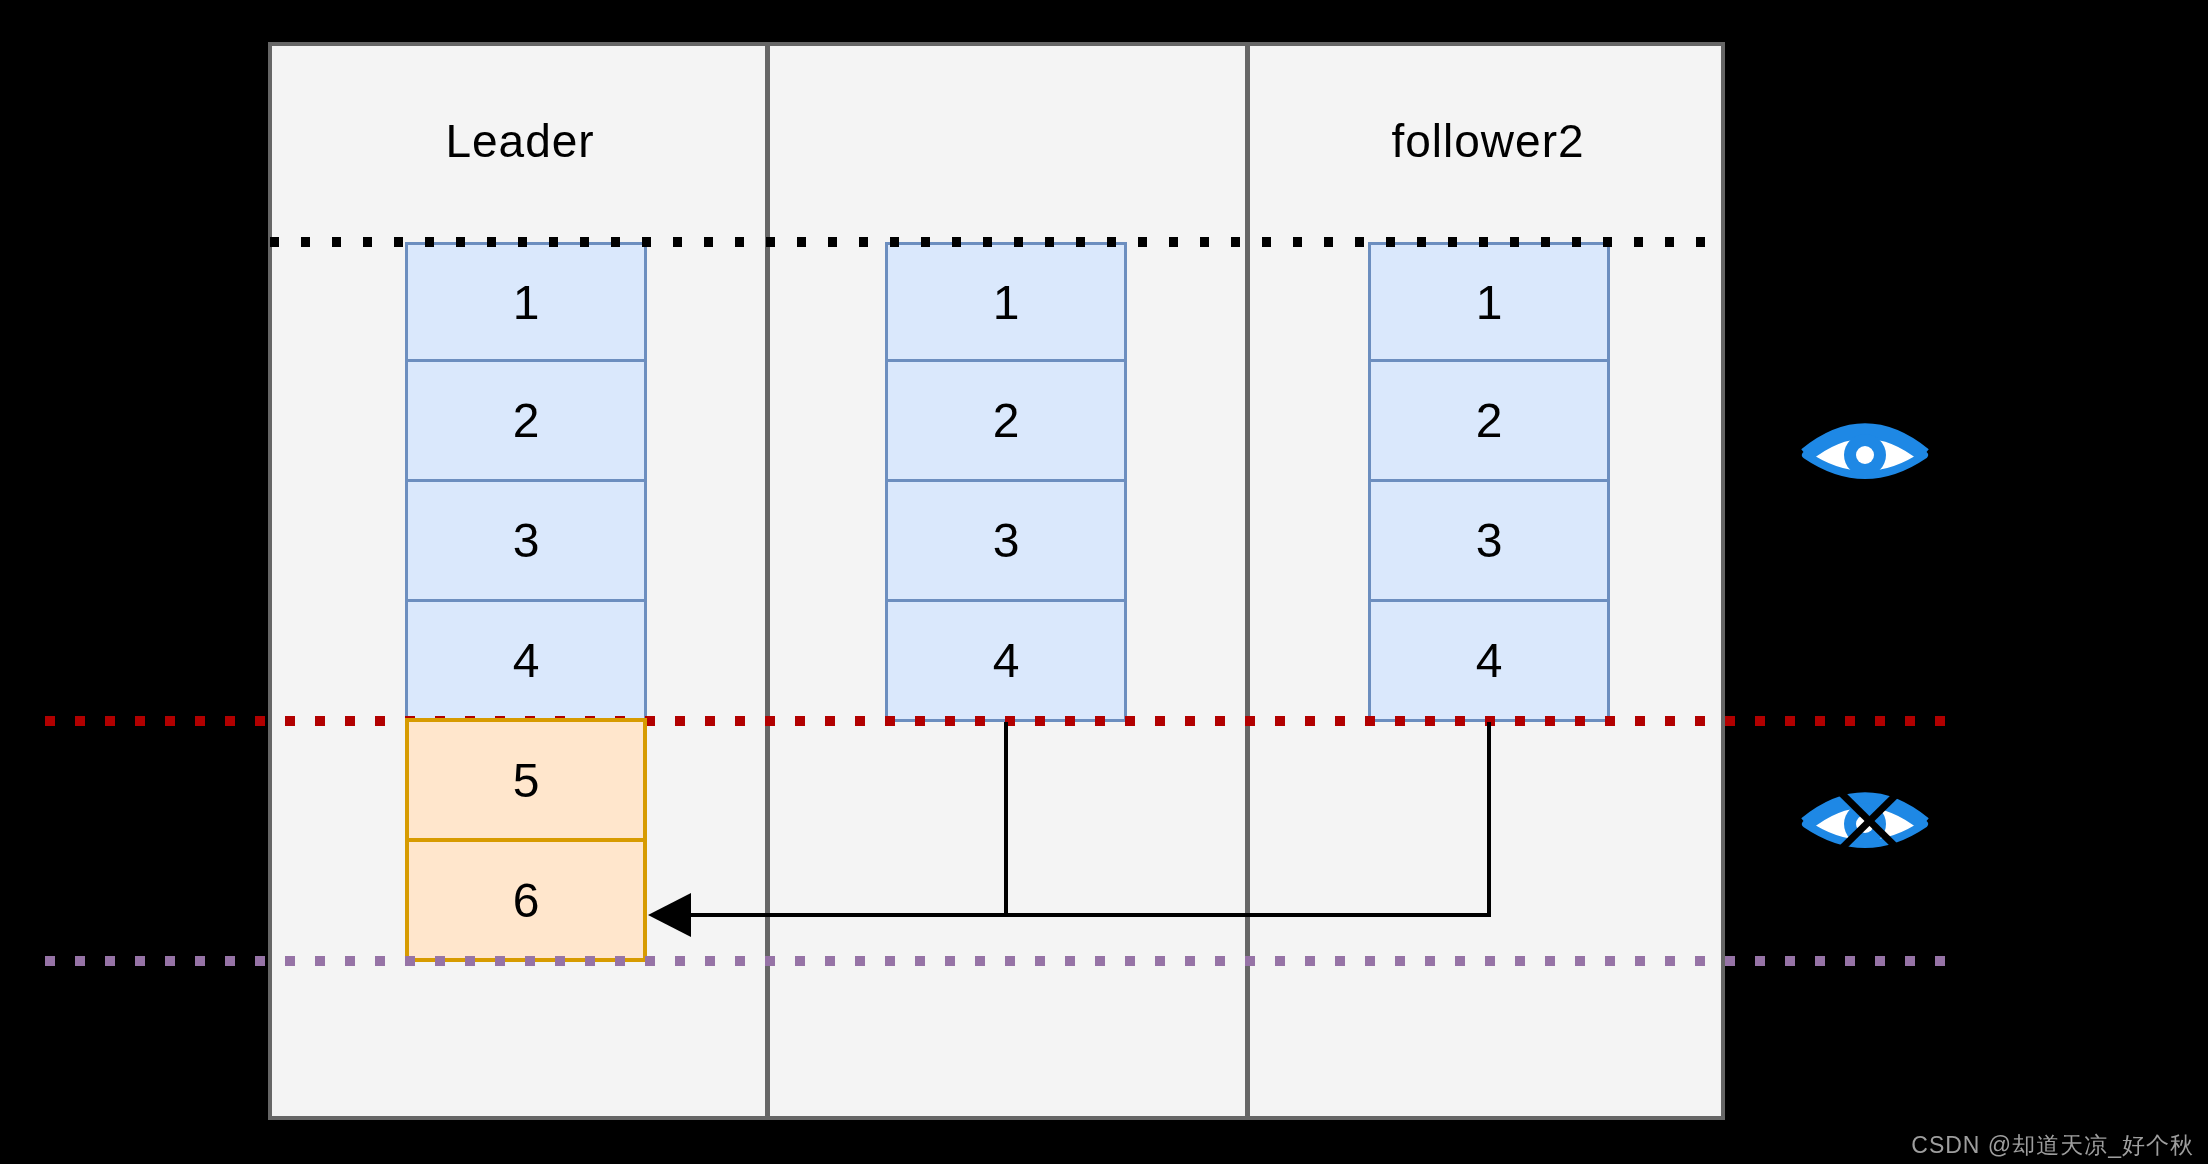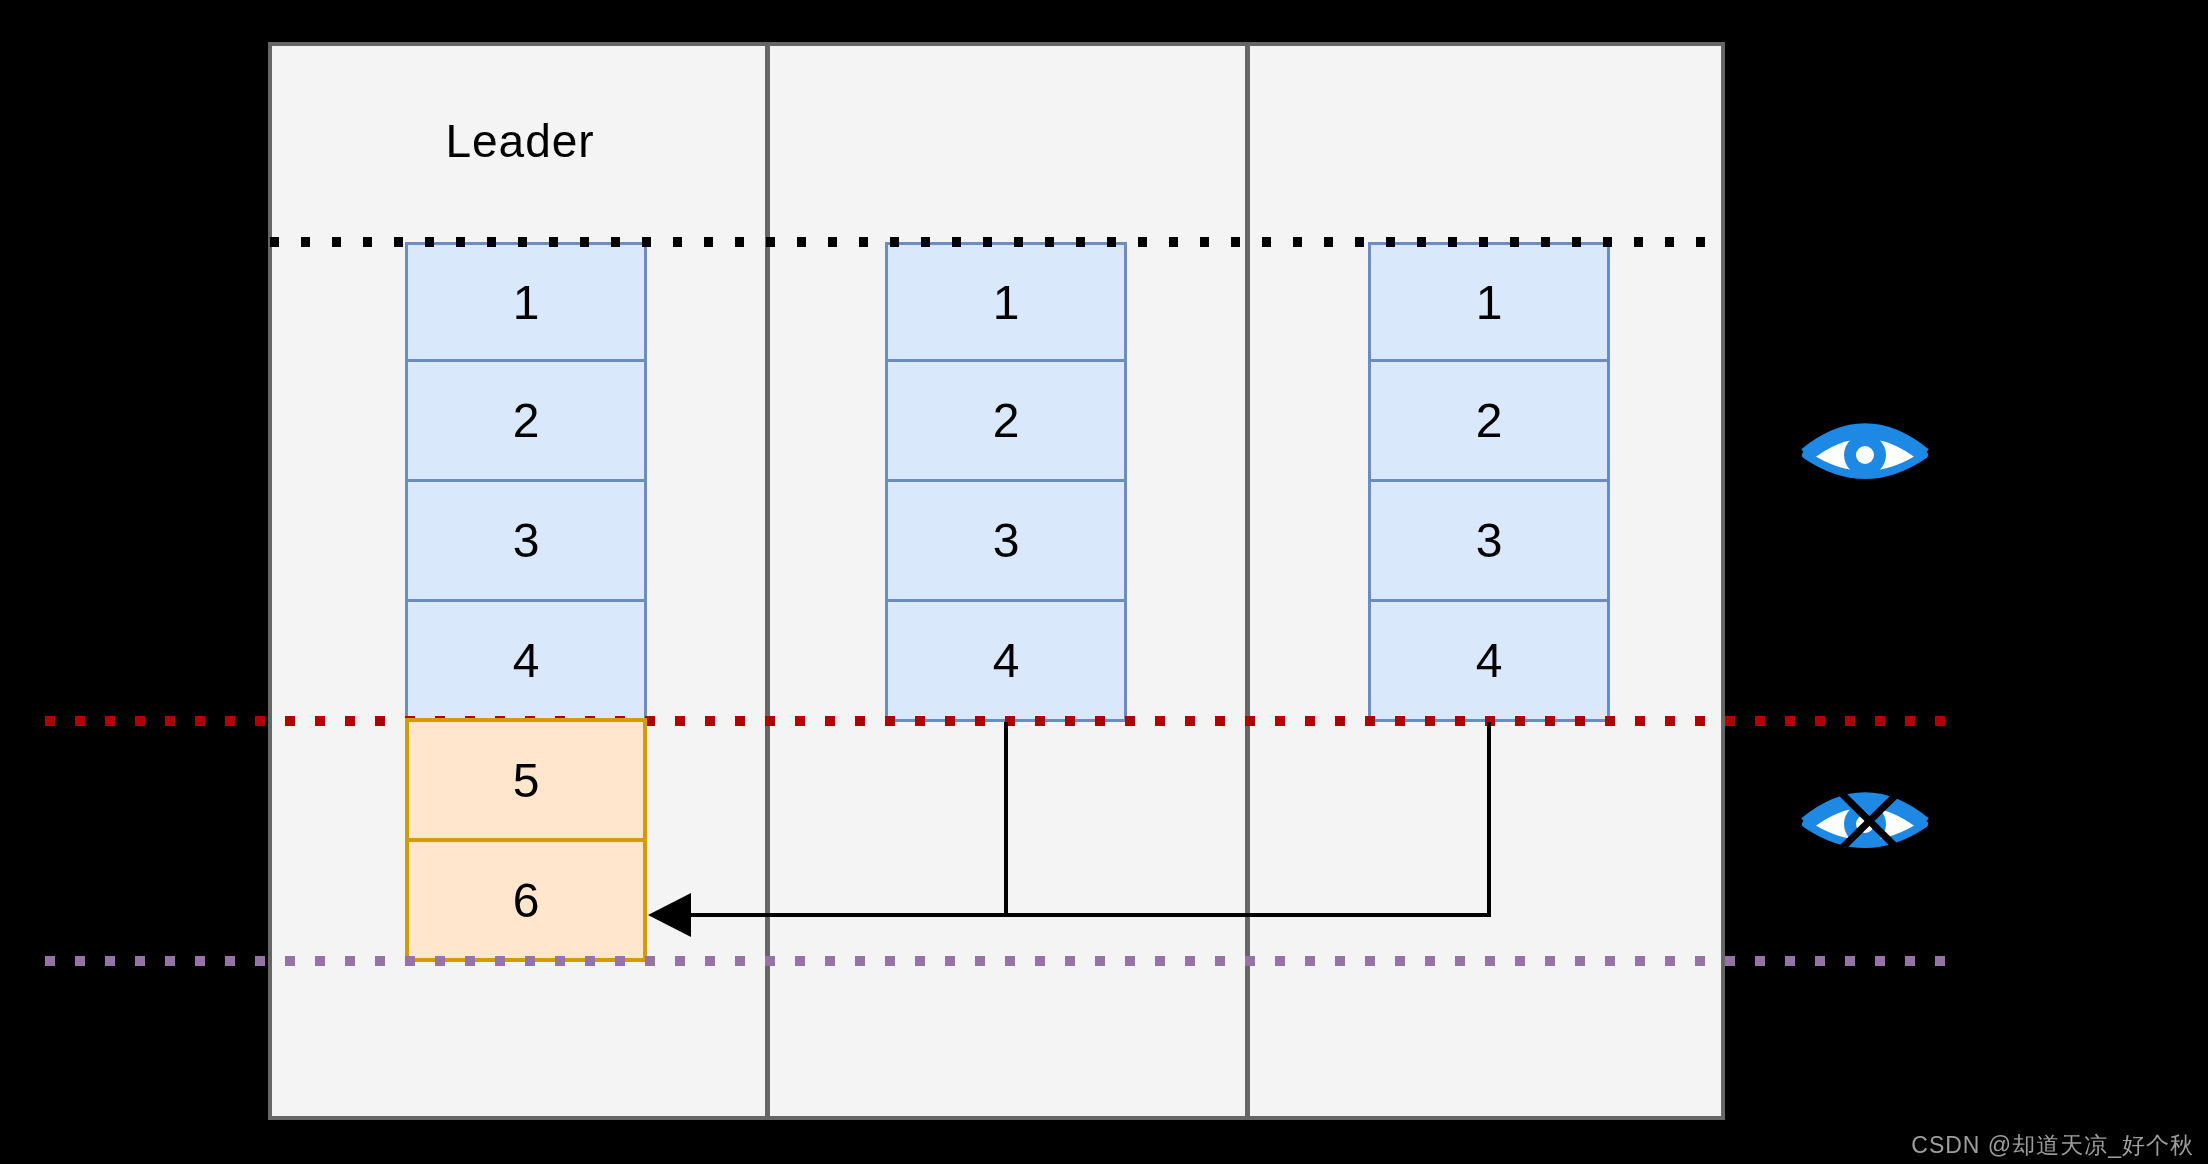--- a/index.html
+++ b/index.html
@@ -88,20 +88,21 @@
 </style>
 </head>
 <body>
 
 <div class="stage">
 
   <div class="panel">
     <div class="divider d1"></div>
     <div class="divider d2"></div>
     <div class="col-header h0">Leader</div>
+    <div class="col-header h2">follower2</div>
   </div>
 
   <div class="stack leader">
     <div class="cell blue">1</div>
     <div class="cell blue">2</div>
     <div class="cell blue">3</div>
     <div class="cell blue">4</div>
   </div>
 
   <div class="stack orange-stack">

